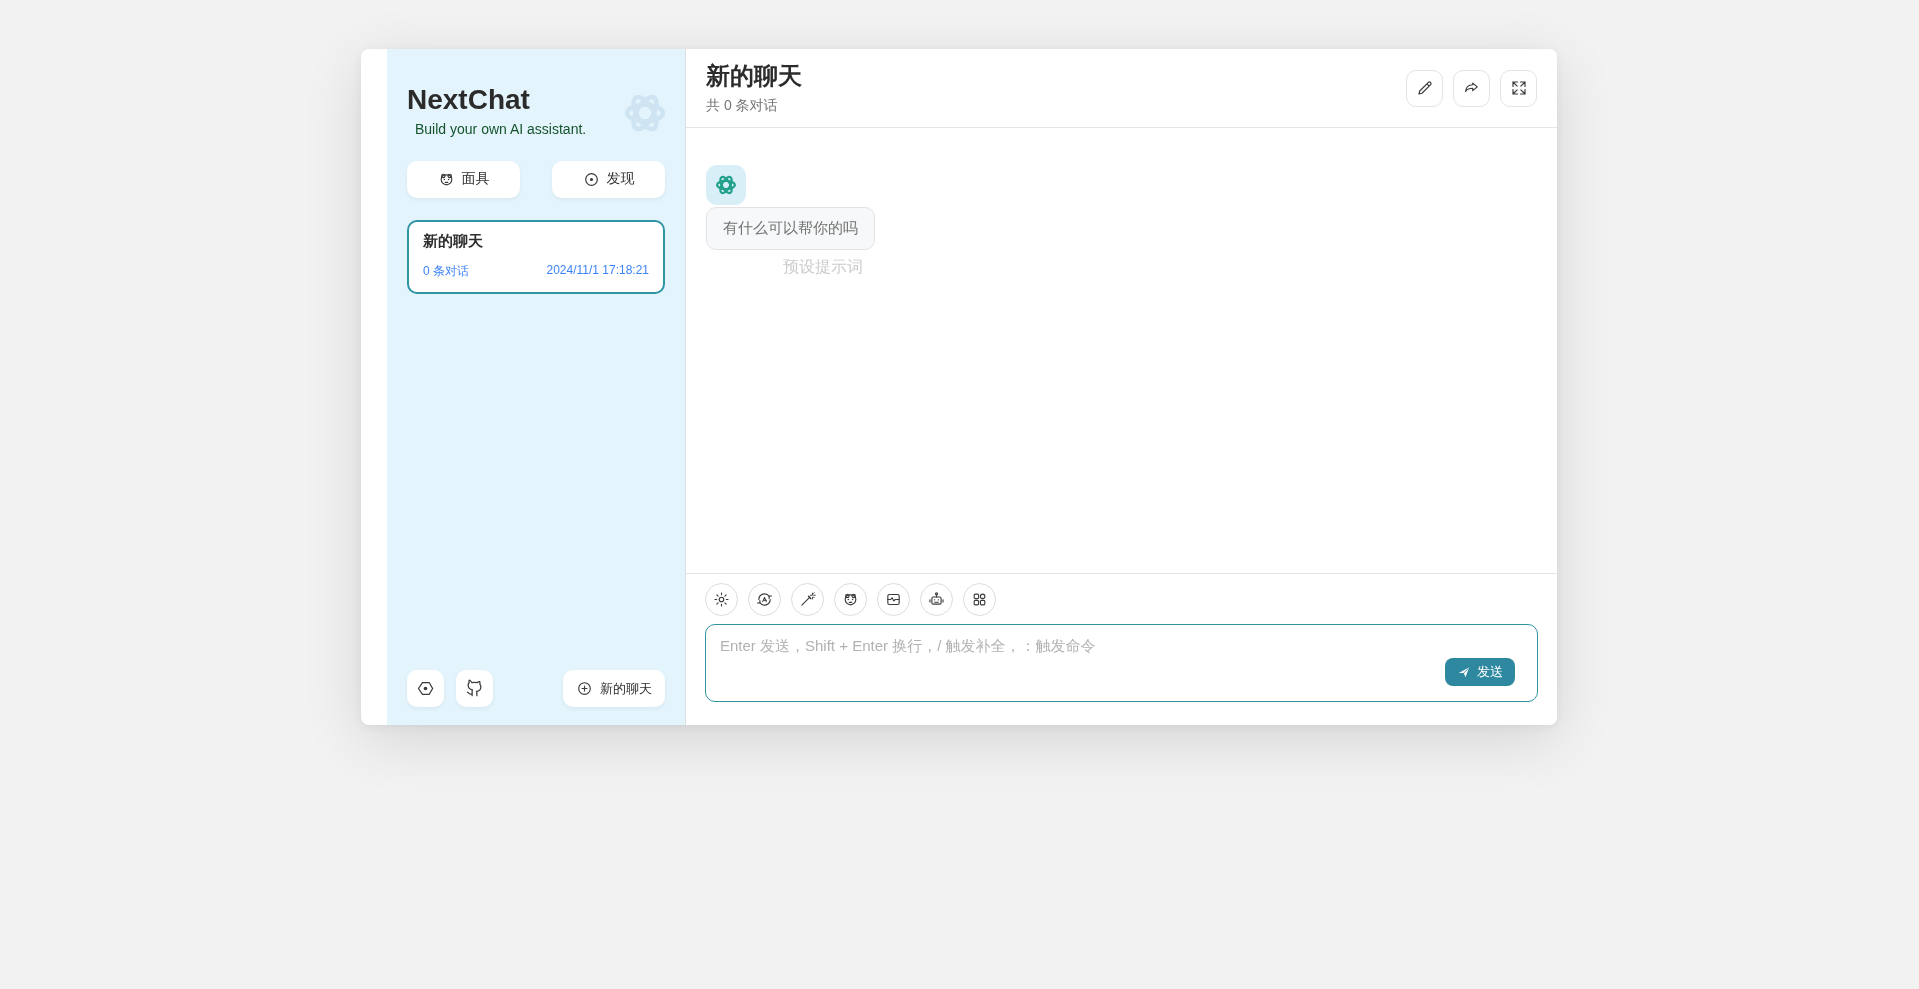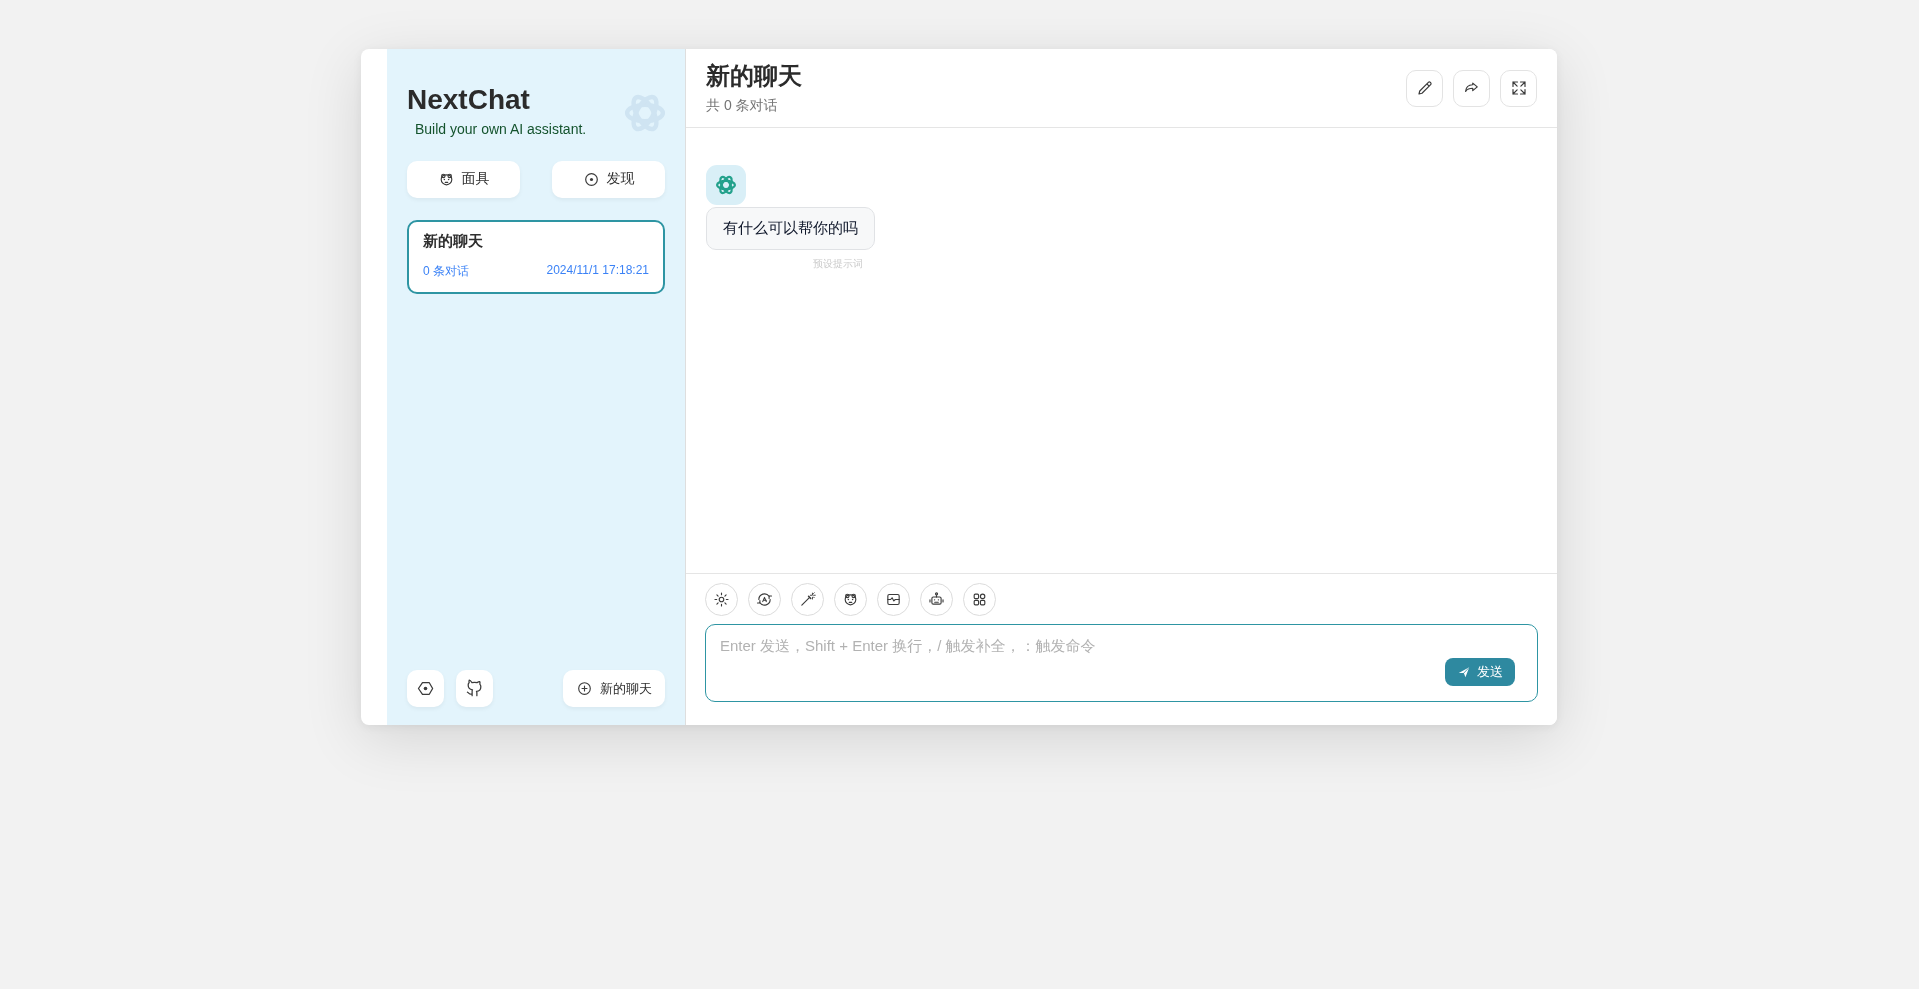--- a/index.html
+++ b/index.html
@@ -69,23 +69,23 @@
   }
   .chat-body { flex:1; overflow:auto; padding:37px 20px 20px; position:relative; }
   .message { display:flex; flex-direction:column; align-items:flex-start; }
   .avatar {
     width:40px; height:40px; border-radius:11px; background:#d9eff7;
     display:flex; align-items:center; justify-content:center;
   }
   .bubble-wrap { margin-top:2px; display:flex; flex-direction:column; }
   .bubble {
     border:1px solid #e0e2e5; background:#f7f8f9; border-radius:10px;
-    padding:11px 16px; font-size:15px; color:#0f172a; width:fit-content;
-  }
-  .msg-hint { margin-top:7px; font-size:10px; color:#cbcbcb; text-align:right; padding-right:12px; }
+    padding:11px 16px; font-size:15px; color:#737373; width:fit-content;
+  }
+  .msg-hint { margin-top:7px; font-size:16px; color:#cbcbcb; text-align:right; padding-right:12px; }
   
   .chat-input-panel { border-top:1px solid rgba(0,0,0,.1); padding:9px 19px 19px; }
   .input-toolbar { display:flex; gap:10px; margin-bottom:8px; }
   .icon-btn-rd {
     width:33px; height:33px; border-radius:50%; background:#ffffff; border:1px solid #dcdcdc;
     display:flex; align-items:center; justify-content:center; cursor:pointer;
   }
   .input-wrap { position:relative; }
   .chat-input {
     width:100%; height:78px; resize:none; outline:none;

